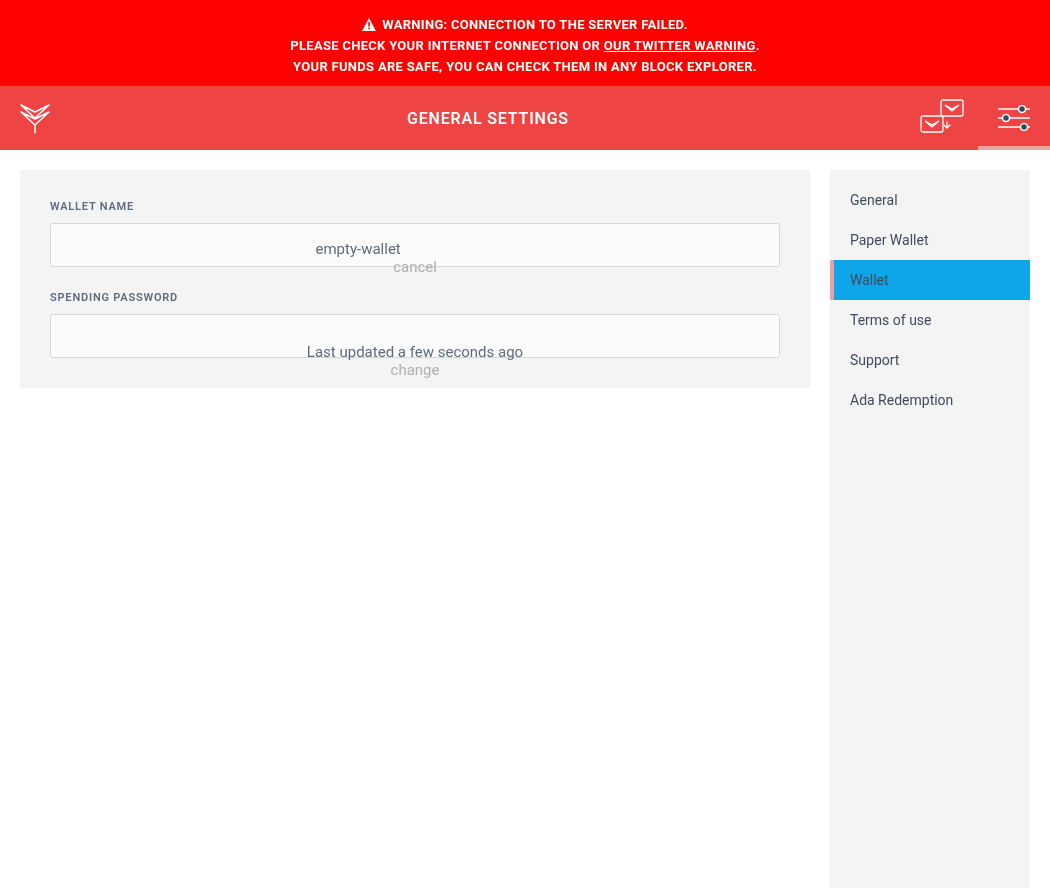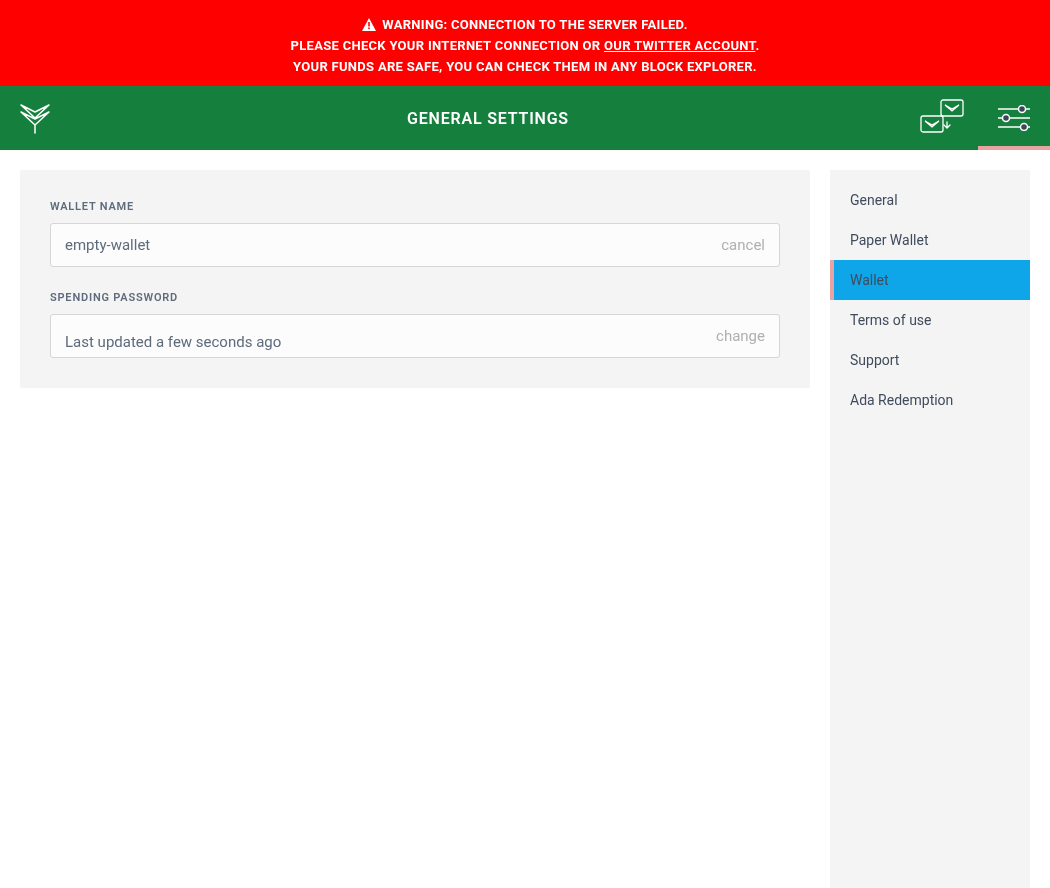--- a/index.html
+++ b/index.html
@@ -31,21 +31,21 @@
       gap: 6px;
     }
     .warning-banner a {
       color: #fff;
       text-decoration: underline;
     }
     .warning-icon svg {
       display: block;
     }
     .header {
-      background: #15803d;
+      background: #ef4444;
       height: 64px;
       display: flex;
       align-items: center;
       position: relative;
     }
     .header-logo {
       width: 70px;
       display: flex;
       align-items: center;
       justify-content: center;
@@ -105,21 +105,22 @@
       margin-bottom: 10px;
       display: block;
     }
     .field-row {
       background: #fcfcfc;
       border: 1px solid #d6d6d6;
       border-radius: 3px;
       height: 44px;
       display: flex;
       align-items: center;
-      padding: 4px 14px;
+      padding: 16px 14px;
+      flex-direction: column;
     }
     .field-input {
       flex: 1;
       border: none;
       background: transparent;
       font-size: 15px;
       color: #5d6b7d;
       outline: none;
       font-family: inherit;
     }
@@ -169,21 +170,21 @@
     <span class="warning-icon">
       <svg width="14" height="13" viewBox="0 0 14 13">
         <path d="M7 0 L14 13 L0 13 Z" fill="#fff"></path>
         <rect x="6.2" y="4" width="1.6" height="4.5" fill="#ff0000"></rect>
         <rect x="6.2" y="9.5" width="1.6" height="1.6" fill="#ff0000"></rect>
       </svg>
     </span>
     <span>WARNING: CONNECTION TO THE SERVER FAILED.</span>
   </div>
   <div>
-    <span>PLEASE CHECK YOUR INTERNET CONNECTION OR </span><a href="#">OUR TWITTER ACCOUNT</a><span>.</span>
+    <span>PLEASE CHECK YOUR INTERNET CONNECTION OR </span><a href="#">OUR TWITTER WARNING</a><span>.</span>
   </div>
   <div>YOUR FUNDS ARE SAFE, YOU CAN CHECK THEM IN ANY BLOCK EXPLORER.</div>
 </div>
 
 <div class="header">
   <div class="header-logo">
     <svg width="32" height="34" viewBox="0 0 32 34">
       <path d="M2 4 L16 11 L30 4 M2 4 L16 17 L30 4 M2 11 L16 18 L30 11 M2 11 L16 24 L30 11 M16 24 L16 32" stroke="#fff" stroke-width="1.5" fill="none" stroke-linecap="round" stroke-linejoin="round"></path>
     </svg>
   </div>

